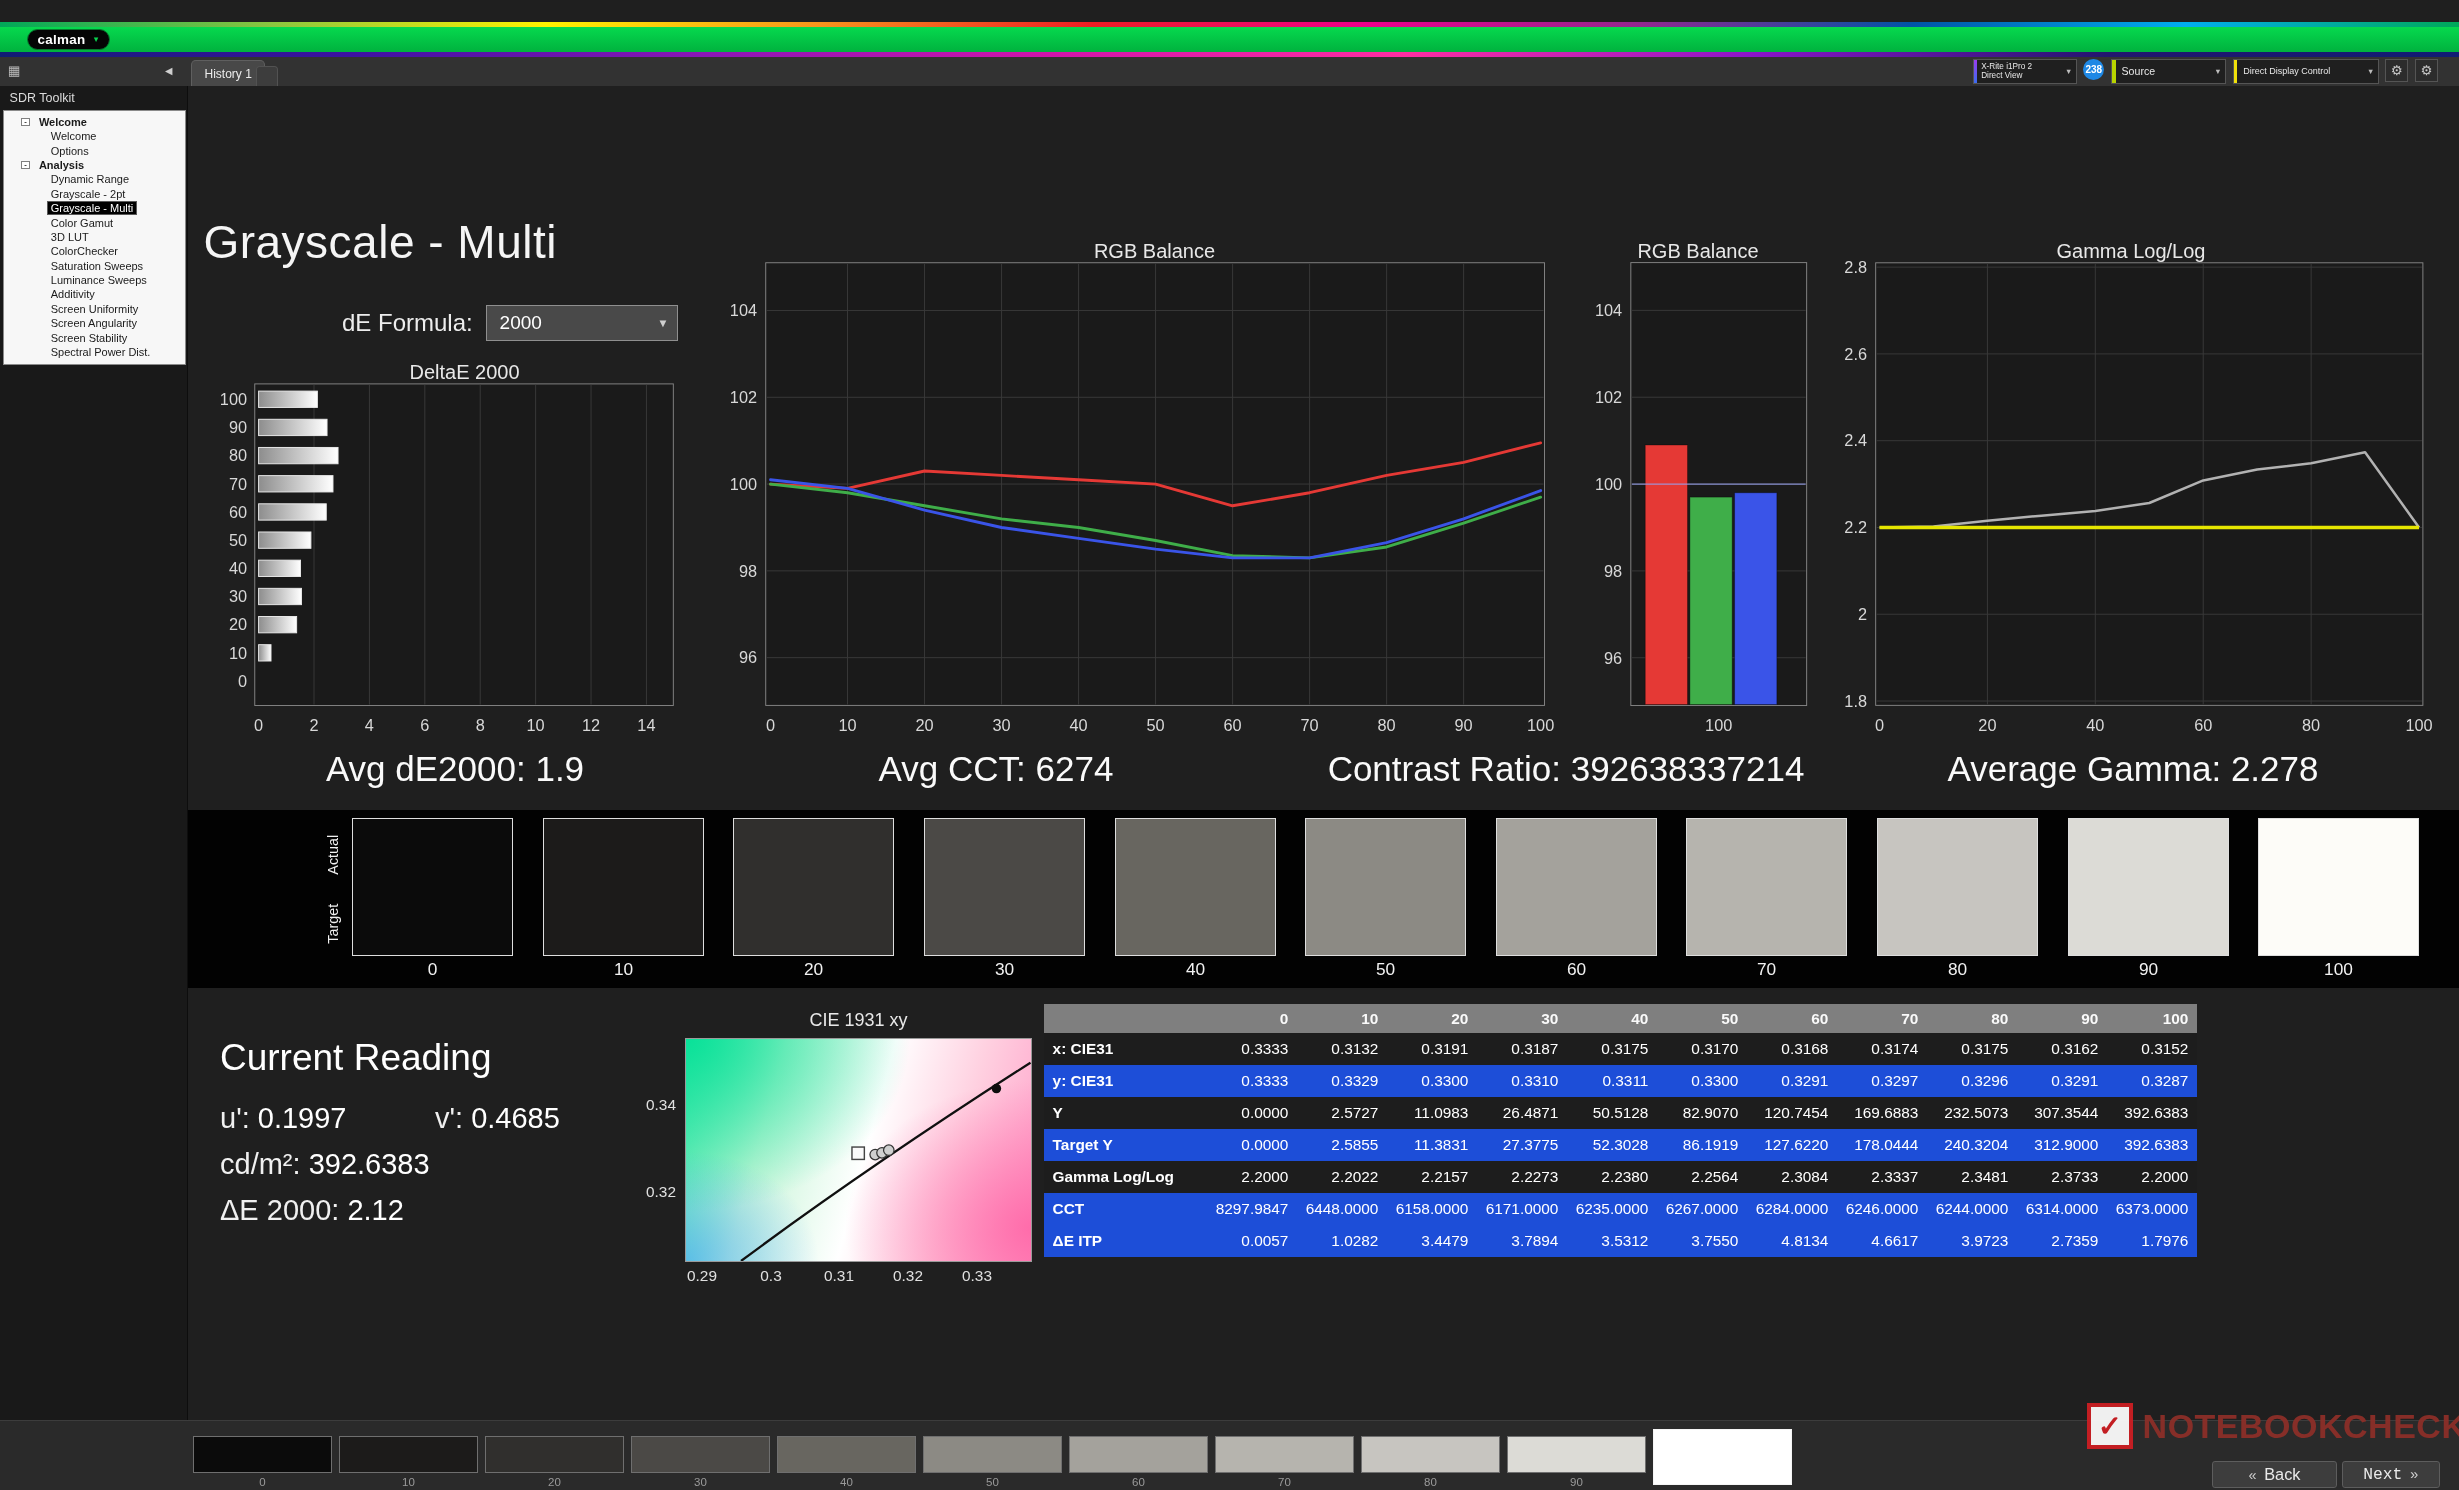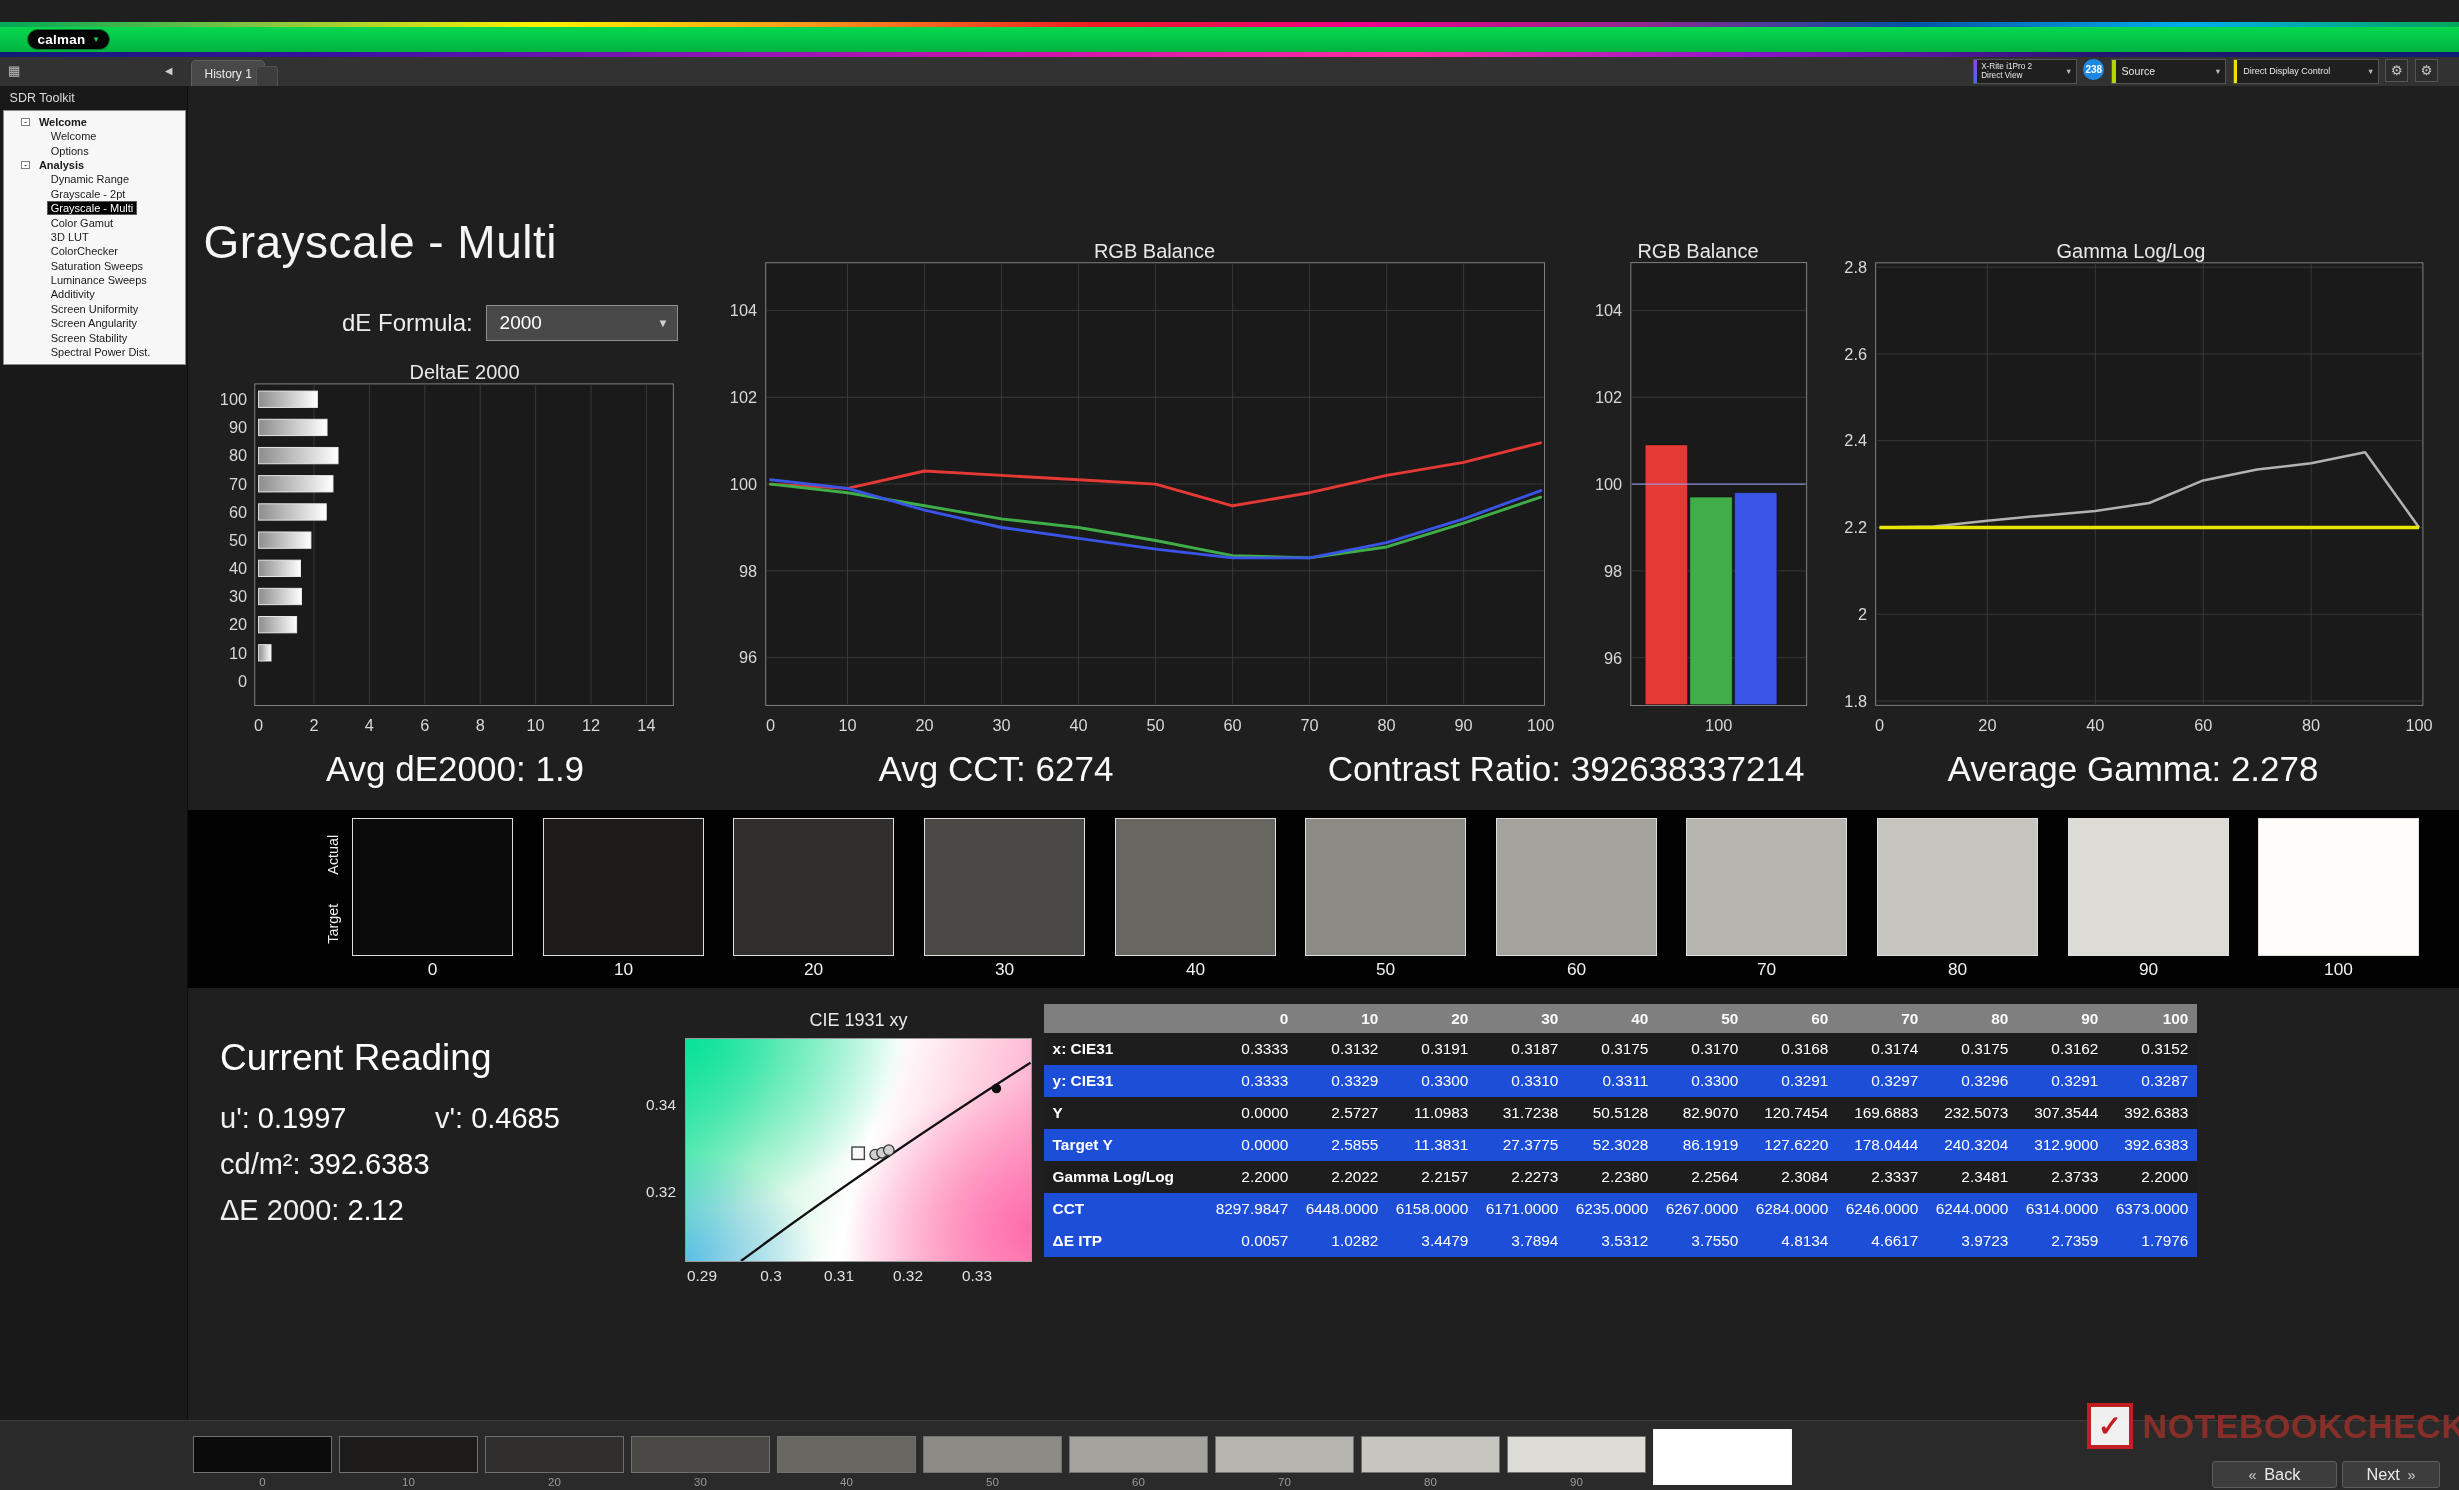--- a/index.html
+++ b/index.html
@@ -114,21 +114,21 @@
 .dtable td.rlabel{text-align:left;padding-left:8.6px;font-weight:700;}
 
 
 .footer{position:absolute;left:0;right:0;bottom:0;height:71px;background:#2a2a2a;border-top:1px solid #3c3c3c;}
 #footer-patches{position:absolute;inset:0;}
 .fpatch{position:absolute;top:15.4px;width:139px;height:37px;border:1px solid #6f6f6f;}
 .fpatch.selected{top:7.7px;height:56px;border:1.9px solid #f5f5f5;z-index:2;}
 .fpatch-label{position:absolute;top:55px;width:139px;text-align:center;color:#9a9a9a;font-size:11.5px;}
 .nav-btn{position:absolute;top:40px;height:27px;background:#3d3d3d;border:1px solid #5d5d5d;border-radius:2.9px;color:#eaeaea;font-size:16.3px;display:flex;align-items:center;justify-content:center;gap:7.7px;}
 .nav-btn.back{left:2212px;width:125px;}
-.nav-btn.next{left:2342px;width:98px;}
+.nav-btn.next{left:2342px;width:98px;font-family:Liberation Mono, monospace;}
 .nav-ico{font-size:14.4px;color:#cfcfcf;}
 
 
 .watermark{position:absolute;left:2087px;top:1403px;display:flex;align-items:center;gap:9.6px;z-index:6;opacity:.93;}
 .wm-box{width:46px;height:46px;border:4.8px solid #cf1e23;background:#fff;color:#cf1e23;font-size:29px;font-weight:900;display:flex;align-items:center;justify-content:center;}
 .wm-text{font-size:34px;font-weight:800;color:#8e2f28;letter-spacing:0.5px;}
 </style>
 </head>
 <body>
 
@@ -468,21 +468,21 @@
             <td>0.3297</td>
             <td>0.3296</td>
             <td>0.3291</td>
             <td>0.3287</td>
           </tr>
           <tr class="dark">
             <td class="rlabel">Y</td>
             <td>0.0000</td>
             <td>2.5727</td>
             <td>11.0983</td>
-            <td>31.7238</td>
+            <td>26.4871</td>
             <td>50.5128</td>
             <td>82.9070</td>
             <td>120.7454</td>
             <td>169.6883</td>
             <td>232.5073</td>
             <td>307.3544</td>
             <td>392.6383</td>
           </tr>
           <tr class="light">
             <td class="rlabel">Target Y</td>

